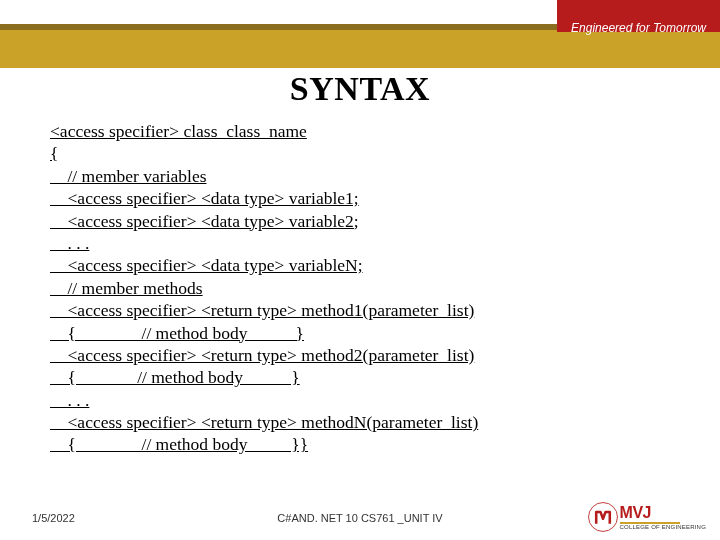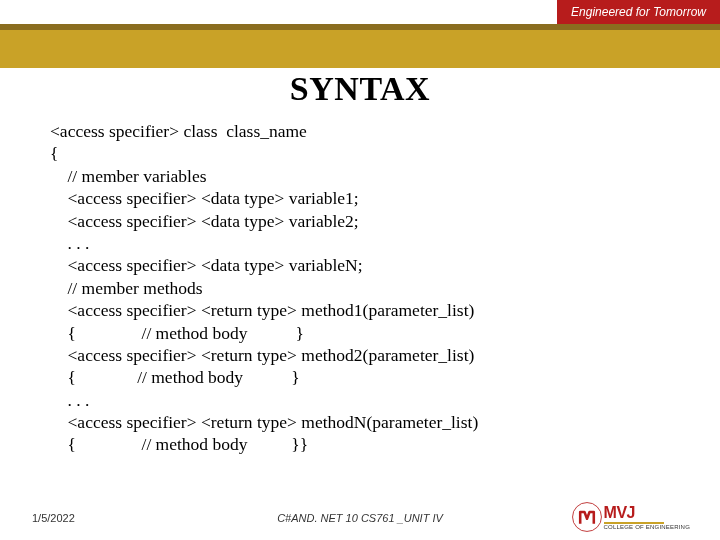--- a/index.html
+++ b/index.html
@@ -6,42 +6,42 @@
   body {
     width:720px; height:540px;
     font-family:"Times New Roman", Times, serif;
     background:#fff; position:relative; overflow:hidden;
   }
   .top-banner { position:relative; height:24px; background:#fff; }
   .tagline {
     position:absolute; right:0; top:0; height:24px;
     background:#b71c1c; color:#fff;
     font-family:Arial, sans-serif; font-size:12px;
-    padding:0 14px; line-height:24px; font-style:italic;margin-left:48px;
+    padding:16px 14px; line-height:24px; font-style:italic;margin-left:48px;
   }
   .gold-bar { height:44px; background:#c9a227; border-top:6px solid #8a6d1f; }
   .title {
     text-align:center; font-size:34px; font-weight:bold;
     margin-top:2px; margin-bottom:12px; letter-spacing:0.5px;
   }
   .code-block {
     margin:0 50px; font-size:17.5px; line-height:1.28;
-    white-space:pre; font-family:"Times New Roman", Times, serif;
+    white-space:pre; font-family:"Times New Roman", Times, serif;text-decoration:underline;
   }
   .footer {
     position:absolute; bottom:16px; left:0; width:100%;
     padding:0 32px; font-family:Arial, sans-serif; font-size:11px; color:#333;
   }
   .footer-center {
     position:absolute; left:50%; transform:translateX(-50%);
-    bottom:0; text-align:left;font-style:italic;
+    bottom:0; text-align:left;
   }
   .footer-left { position:absolute; left:32px; bottom:0; }
   .logo {
-    position:absolute; right:30px; bottom:6px;
+    position:absolute; right:14px; bottom:6px;
     display:flex; align-items:center; justify-content:space-between;
   }
   .logo-mark {
     width:34px; height:34px; position:relative;
   }
   .logo-mark svg { width:34px; height:34px; }
   .logo-text { display:flex; flex-direction:column; line-height:1; }
   .logo-main {
     font-family:Arial, sans-serif; font-weight:bold; font-size:16px;
     color:#b71c1c; letter-spacing:-0.5px;

